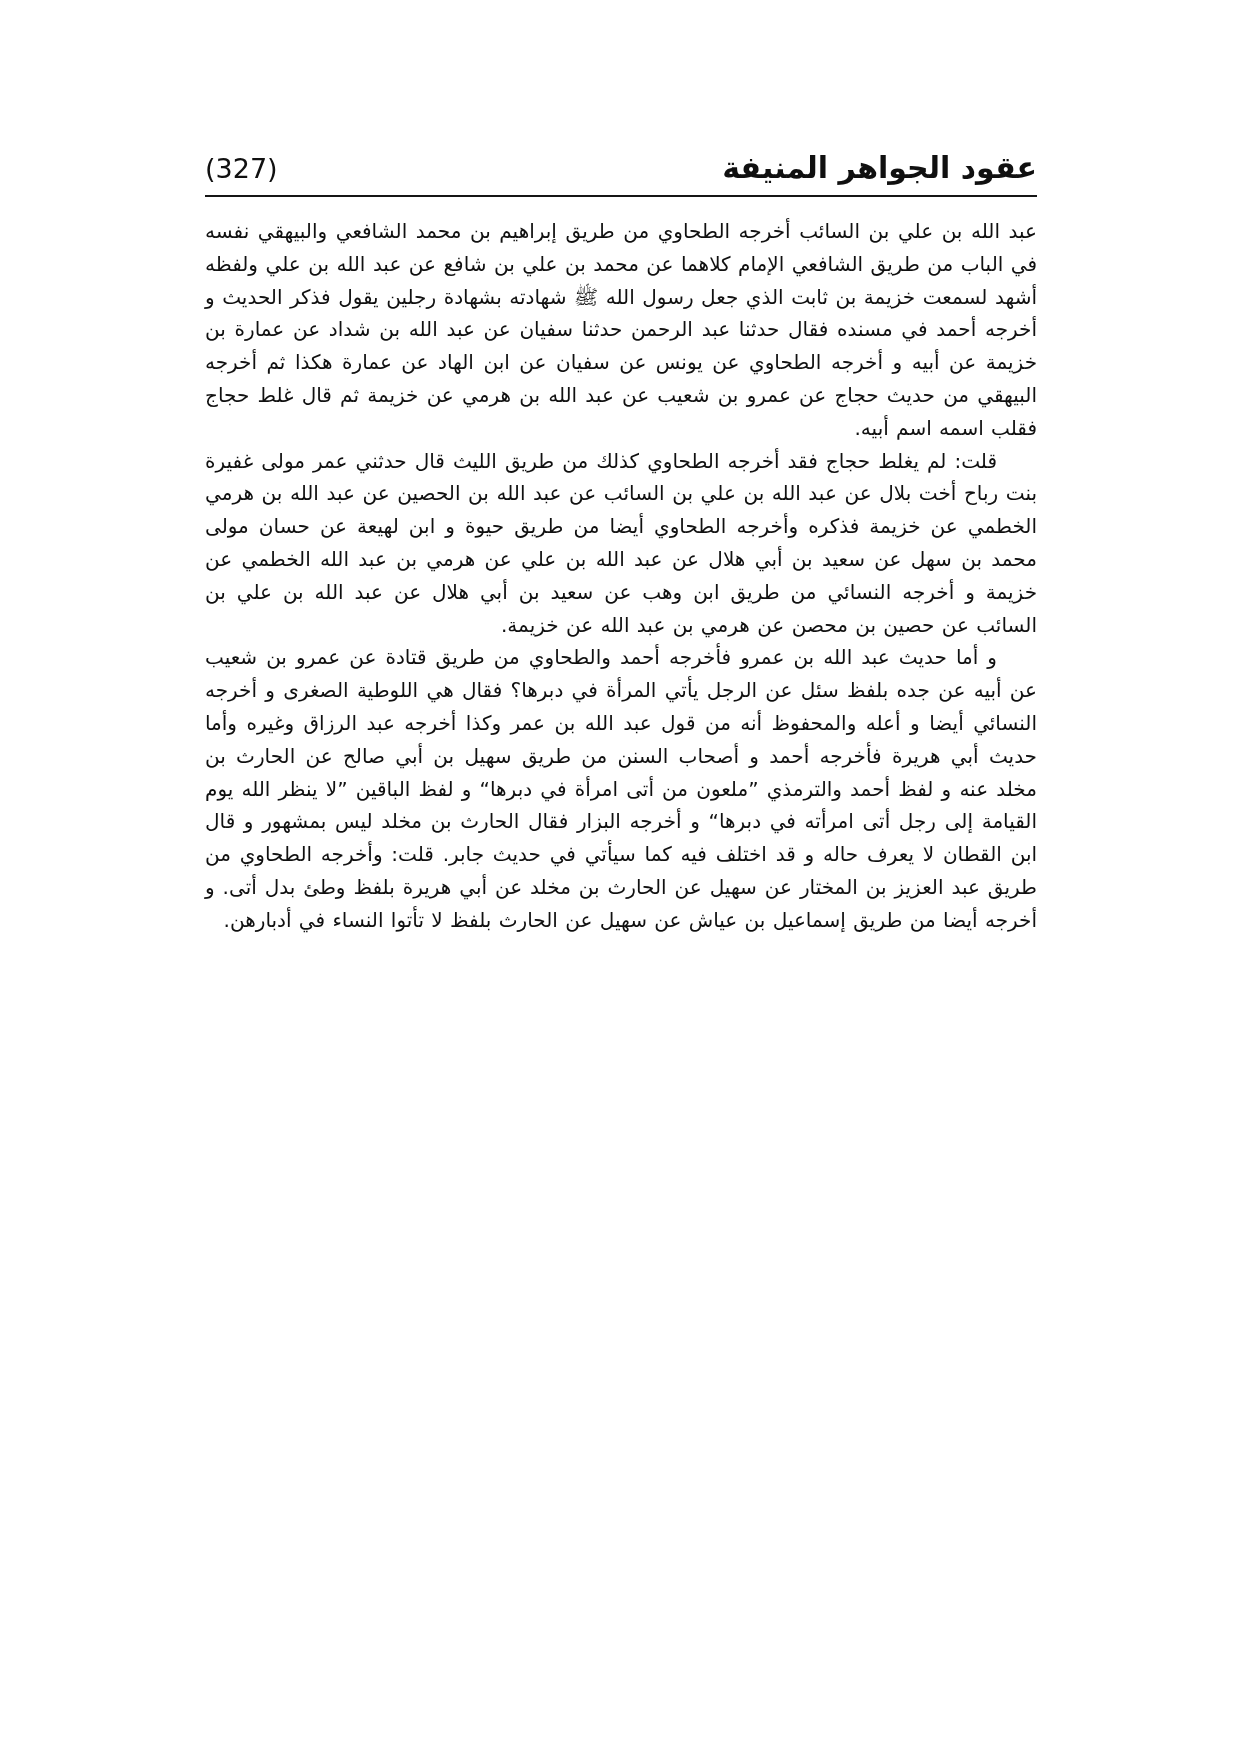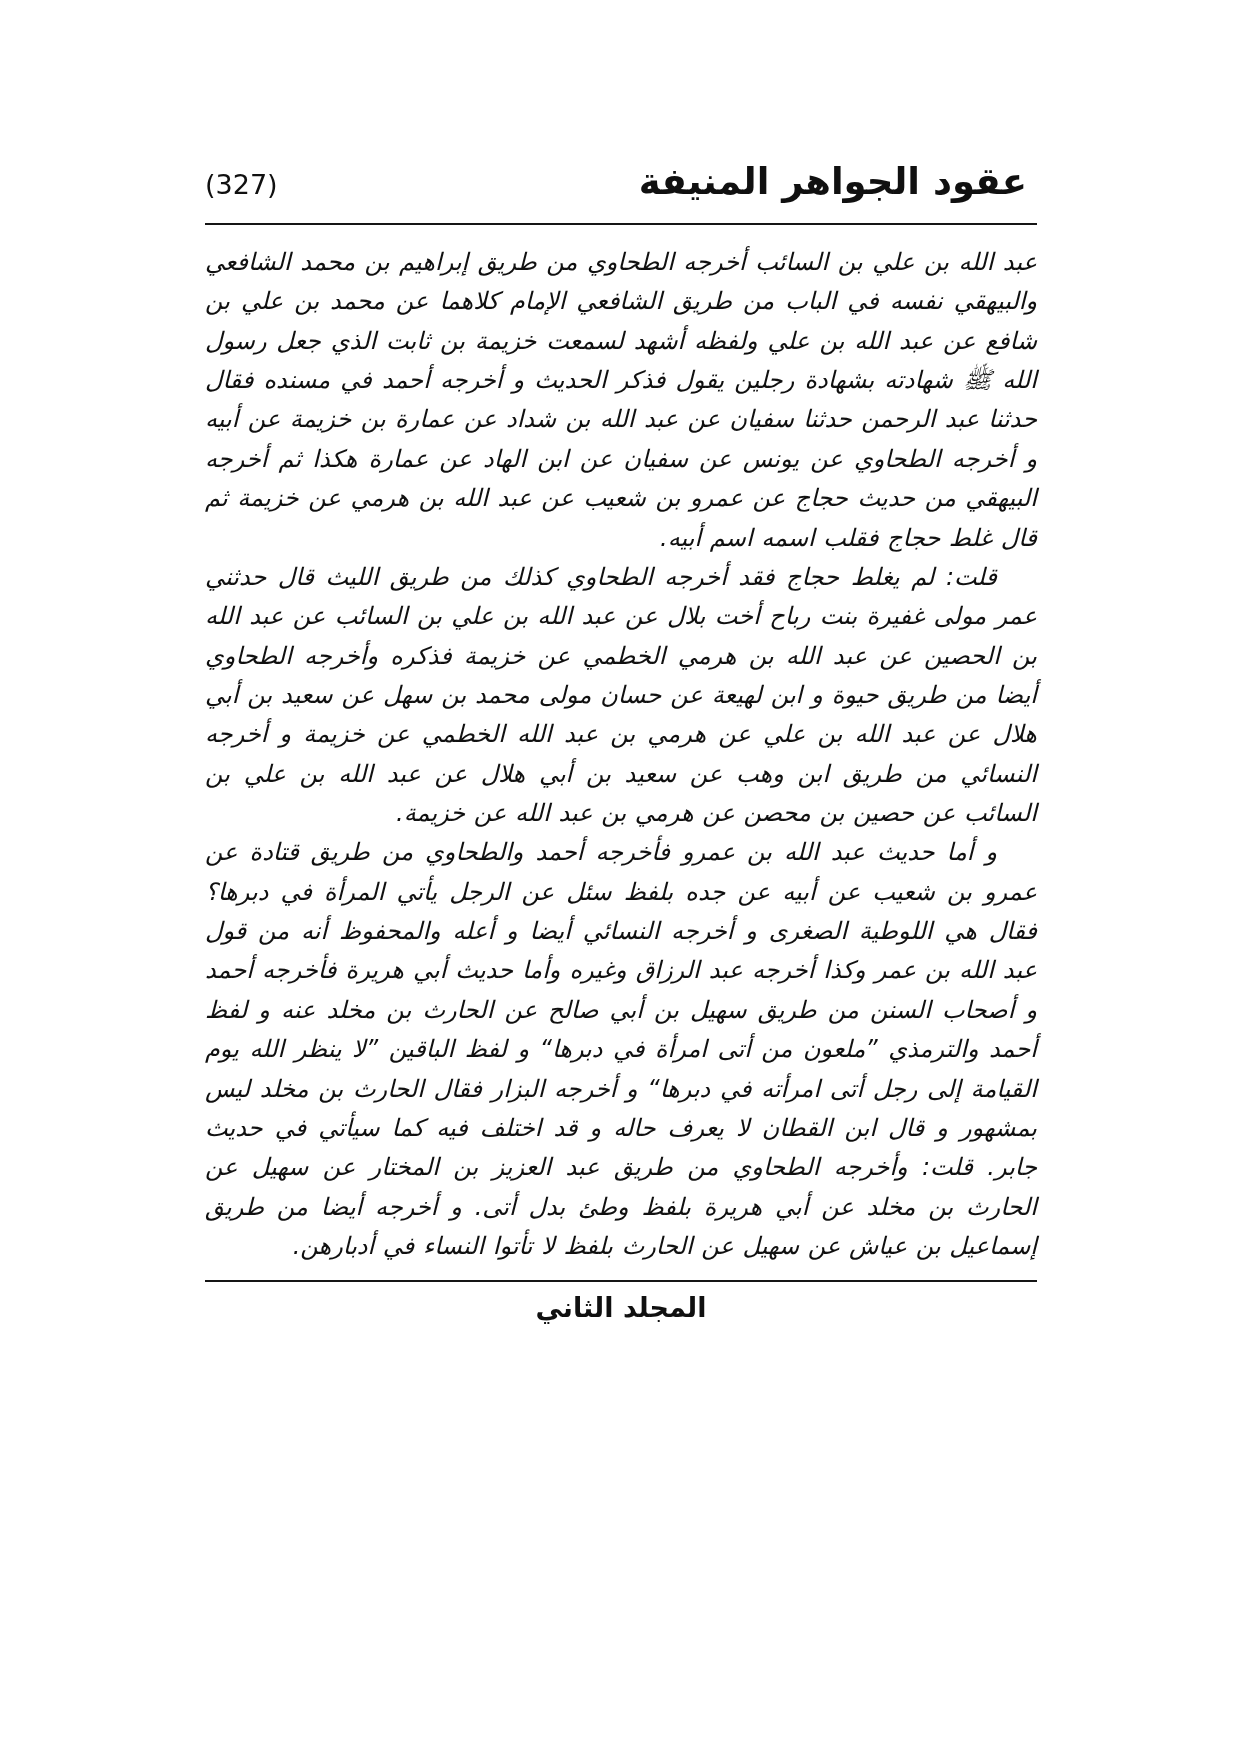--- a/index.html
+++ b/index.html
@@ -30,49 +30,48 @@
     direction: rtl;
   }
   
   .header-row {
     display: flex;
     justify-content: space-between;
     align-items: baseline;
     direction: rtl;
   }
   .book-title {
-    margin: 10px;
-    font-size: 37px;
+    margin: 0;
+    font-size: 30px;
     font-weight: bold;
     letter-spacing: 0;
     text-align: center;
   }
   .page-number {
     font-size: 27px;
     font-weight: normal;
     direction: ltr;
   }
   .header-rule {
     margin-top: 10px;
     border-bottom: 2.5px solid #151515;
     height: 0;
   }
   
   .page-body {
     margin-top: 18px;
   }
   .para {
     margin: 0;
-    font-size: 24px;
+    font-size: 20px;
     line-height: 1.64;
     text-align: justify;
     text-justify: inter-word;
     direction: rtl;
     word-spacing: 1px;
-    font-style: italic;
   }
   .para.indent {
     text-indent: 40px;
   }
   
   .page-footer {
     margin-top: 14px;
   }
   .footer-rule {
     border-bottom: 2.5px solid #151515;
@@ -99,19 +98,15 @@
       </div>
       <div class="header-rule"></div>
     </header>
 
     <main class="page-body">
       <p class="para">عبد الله بن علي بن السائب أخرجه الطحاوي من طريق إبراهيم بن محمد الشافعي والبيهقي نفسه في الباب من طريق الشافعي الإمام كلاهما عن محمد بن علي بن شافع عن عبد الله بن علي ولفظه أشهد لسمعت خزيمة بن ثابت الذي جعل رسول الله ﷺ شهادته بشهادة رجلين يقول فذكر الحديث و أخرجه أحمد في مسنده فقال حدثنا عبد الرحمن حدثنا سفيان عن عبد الله بن شداد عن عمارة بن خزيمة عن أبيه و أخرجه الطحاوي عن يونس عن سفيان عن ابن الهاد عن عمارة هكذا ثم أخرجه البيهقي من حديث حجاج عن عمرو بن شعيب عن عبد الله بن هرمي عن خزيمة ثم قال غلط حجاج فقلب اسمه اسم أبيه.</p>
       <p class="para indent">قلت: لم يغلط حجاج فقد أخرجه الطحاوي كذلك من طريق الليث قال حدثني عمر مولى غفيرة بنت رباح أخت بلال عن عبد الله بن علي بن السائب عن عبد الله بن الحصين عن عبد الله بن هرمي الخطمي عن خزيمة فذكره وأخرجه الطحاوي أيضا من طريق حيوة و ابن لهيعة عن حسان مولى محمد بن سهل عن سعيد بن أبي هلال عن عبد الله بن علي عن هرمي بن عبد الله الخطمي عن خزيمة و أخرجه النسائي من طريق ابن وهب عن سعيد بن أبي هلال عن عبد الله بن علي بن السائب عن حصين بن محصن عن هرمي بن عبد الله عن خزيمة.</p>
       <p class="para indent">و أما حديث عبد الله بن عمرو فأخرجه أحمد والطحاوي من طريق قتادة عن عمرو بن شعيب عن أبيه عن جده بلفظ سئل عن الرجل يأتي المرأة في دبرها؟ فقال هي اللوطية الصغرى و أخرجه النسائي أيضا و أعله والمحفوظ أنه من قول عبد الله بن عمر وكذا أخرجه عبد الرزاق وغيره وأما حديث أبي هريرة فأخرجه أحمد و أصحاب السنن من طريق سهيل بن أبي صالح عن الحارث بن مخلد عنه و لفظ أحمد والترمذي ”ملعون من أتى امرأة في دبرها“ و لفظ الباقين ”لا ينظر الله يوم القيامة إلى رجل أتى امرأته في دبرها“ و أخرجه البزار فقال الحارث بن مخلد ليس بمشهور و قال ابن القطان لا يعرف حاله و قد اختلف فيه كما سيأتي في حديث جابر. قلت: وأخرجه الطحاوي من طريق عبد العزيز بن المختار عن سهيل عن الحارث بن مخلد عن أبي هريرة بلفظ وطئ بدل أتى. و أخرجه أيضا من طريق إسماعيل بن عياش عن سهيل عن الحارث بلفظ لا تأتوا النساء في أدبارهن.</p>
     </main>
 
-    <footer class="page-footer">
-      <div class="footer-rule"></div>
-      <div class="volume-label">المجلد الثاني</div>
-    </footer>
 
   </div>
 </div>
 
 </body></html>

